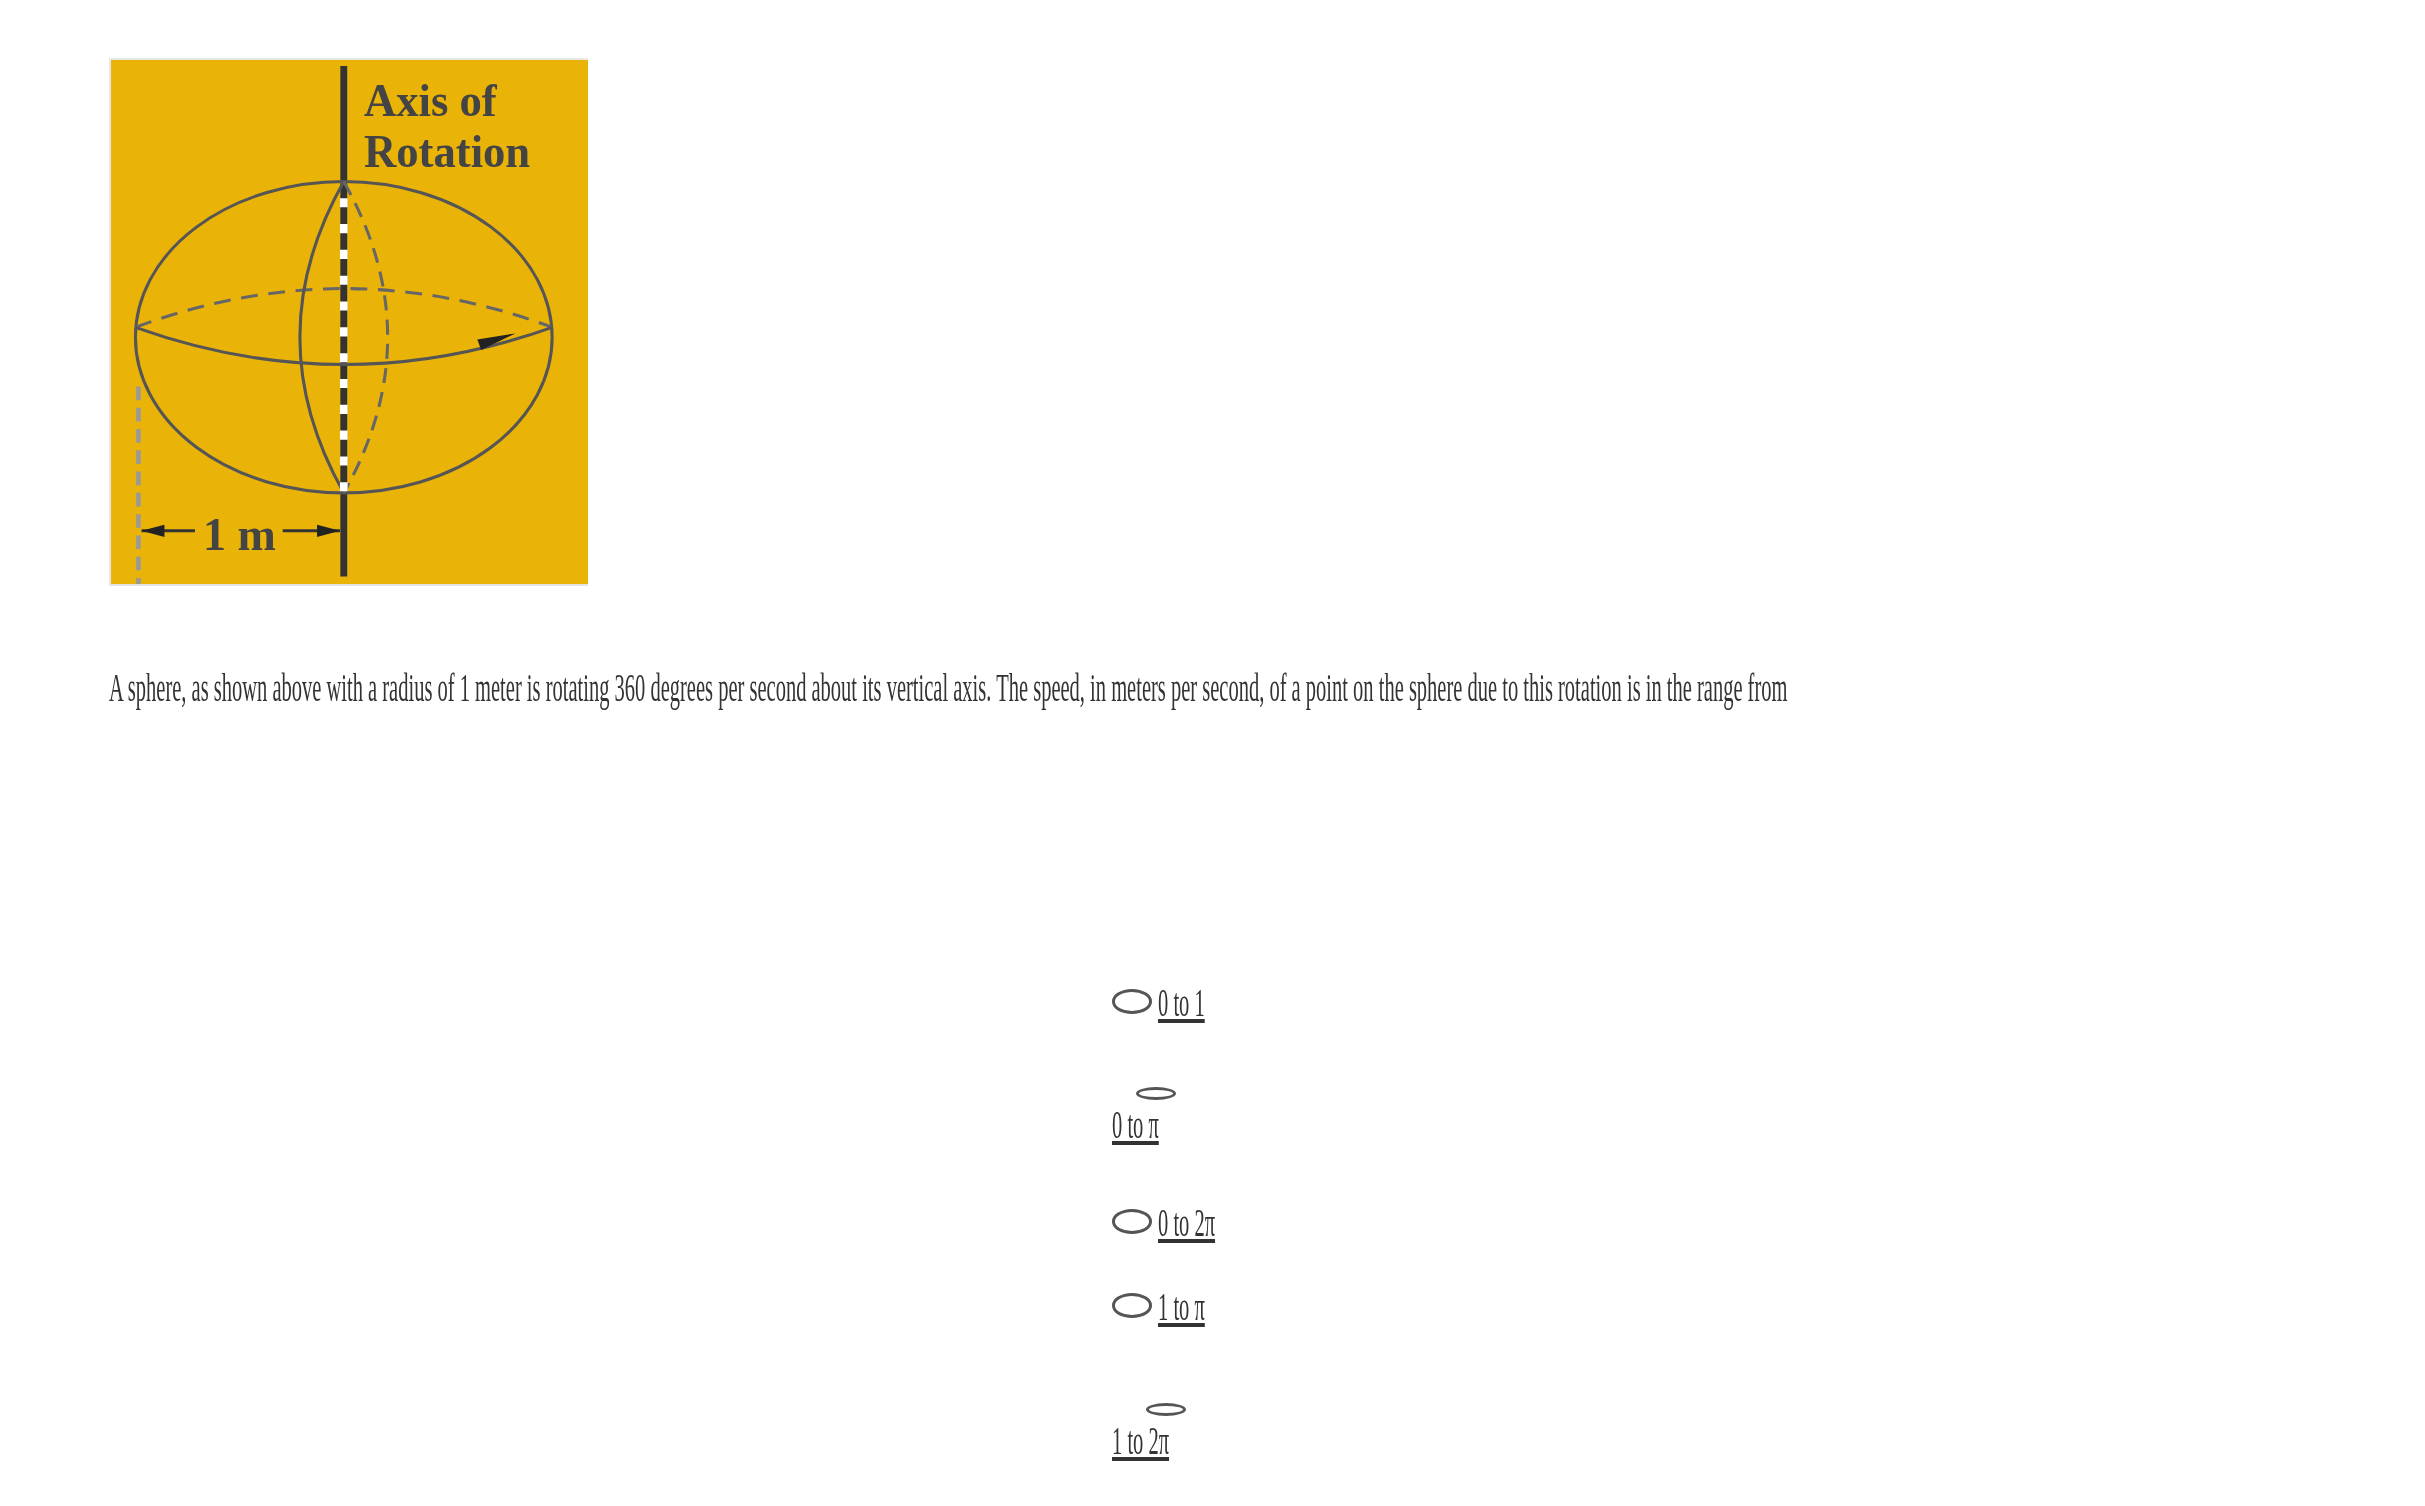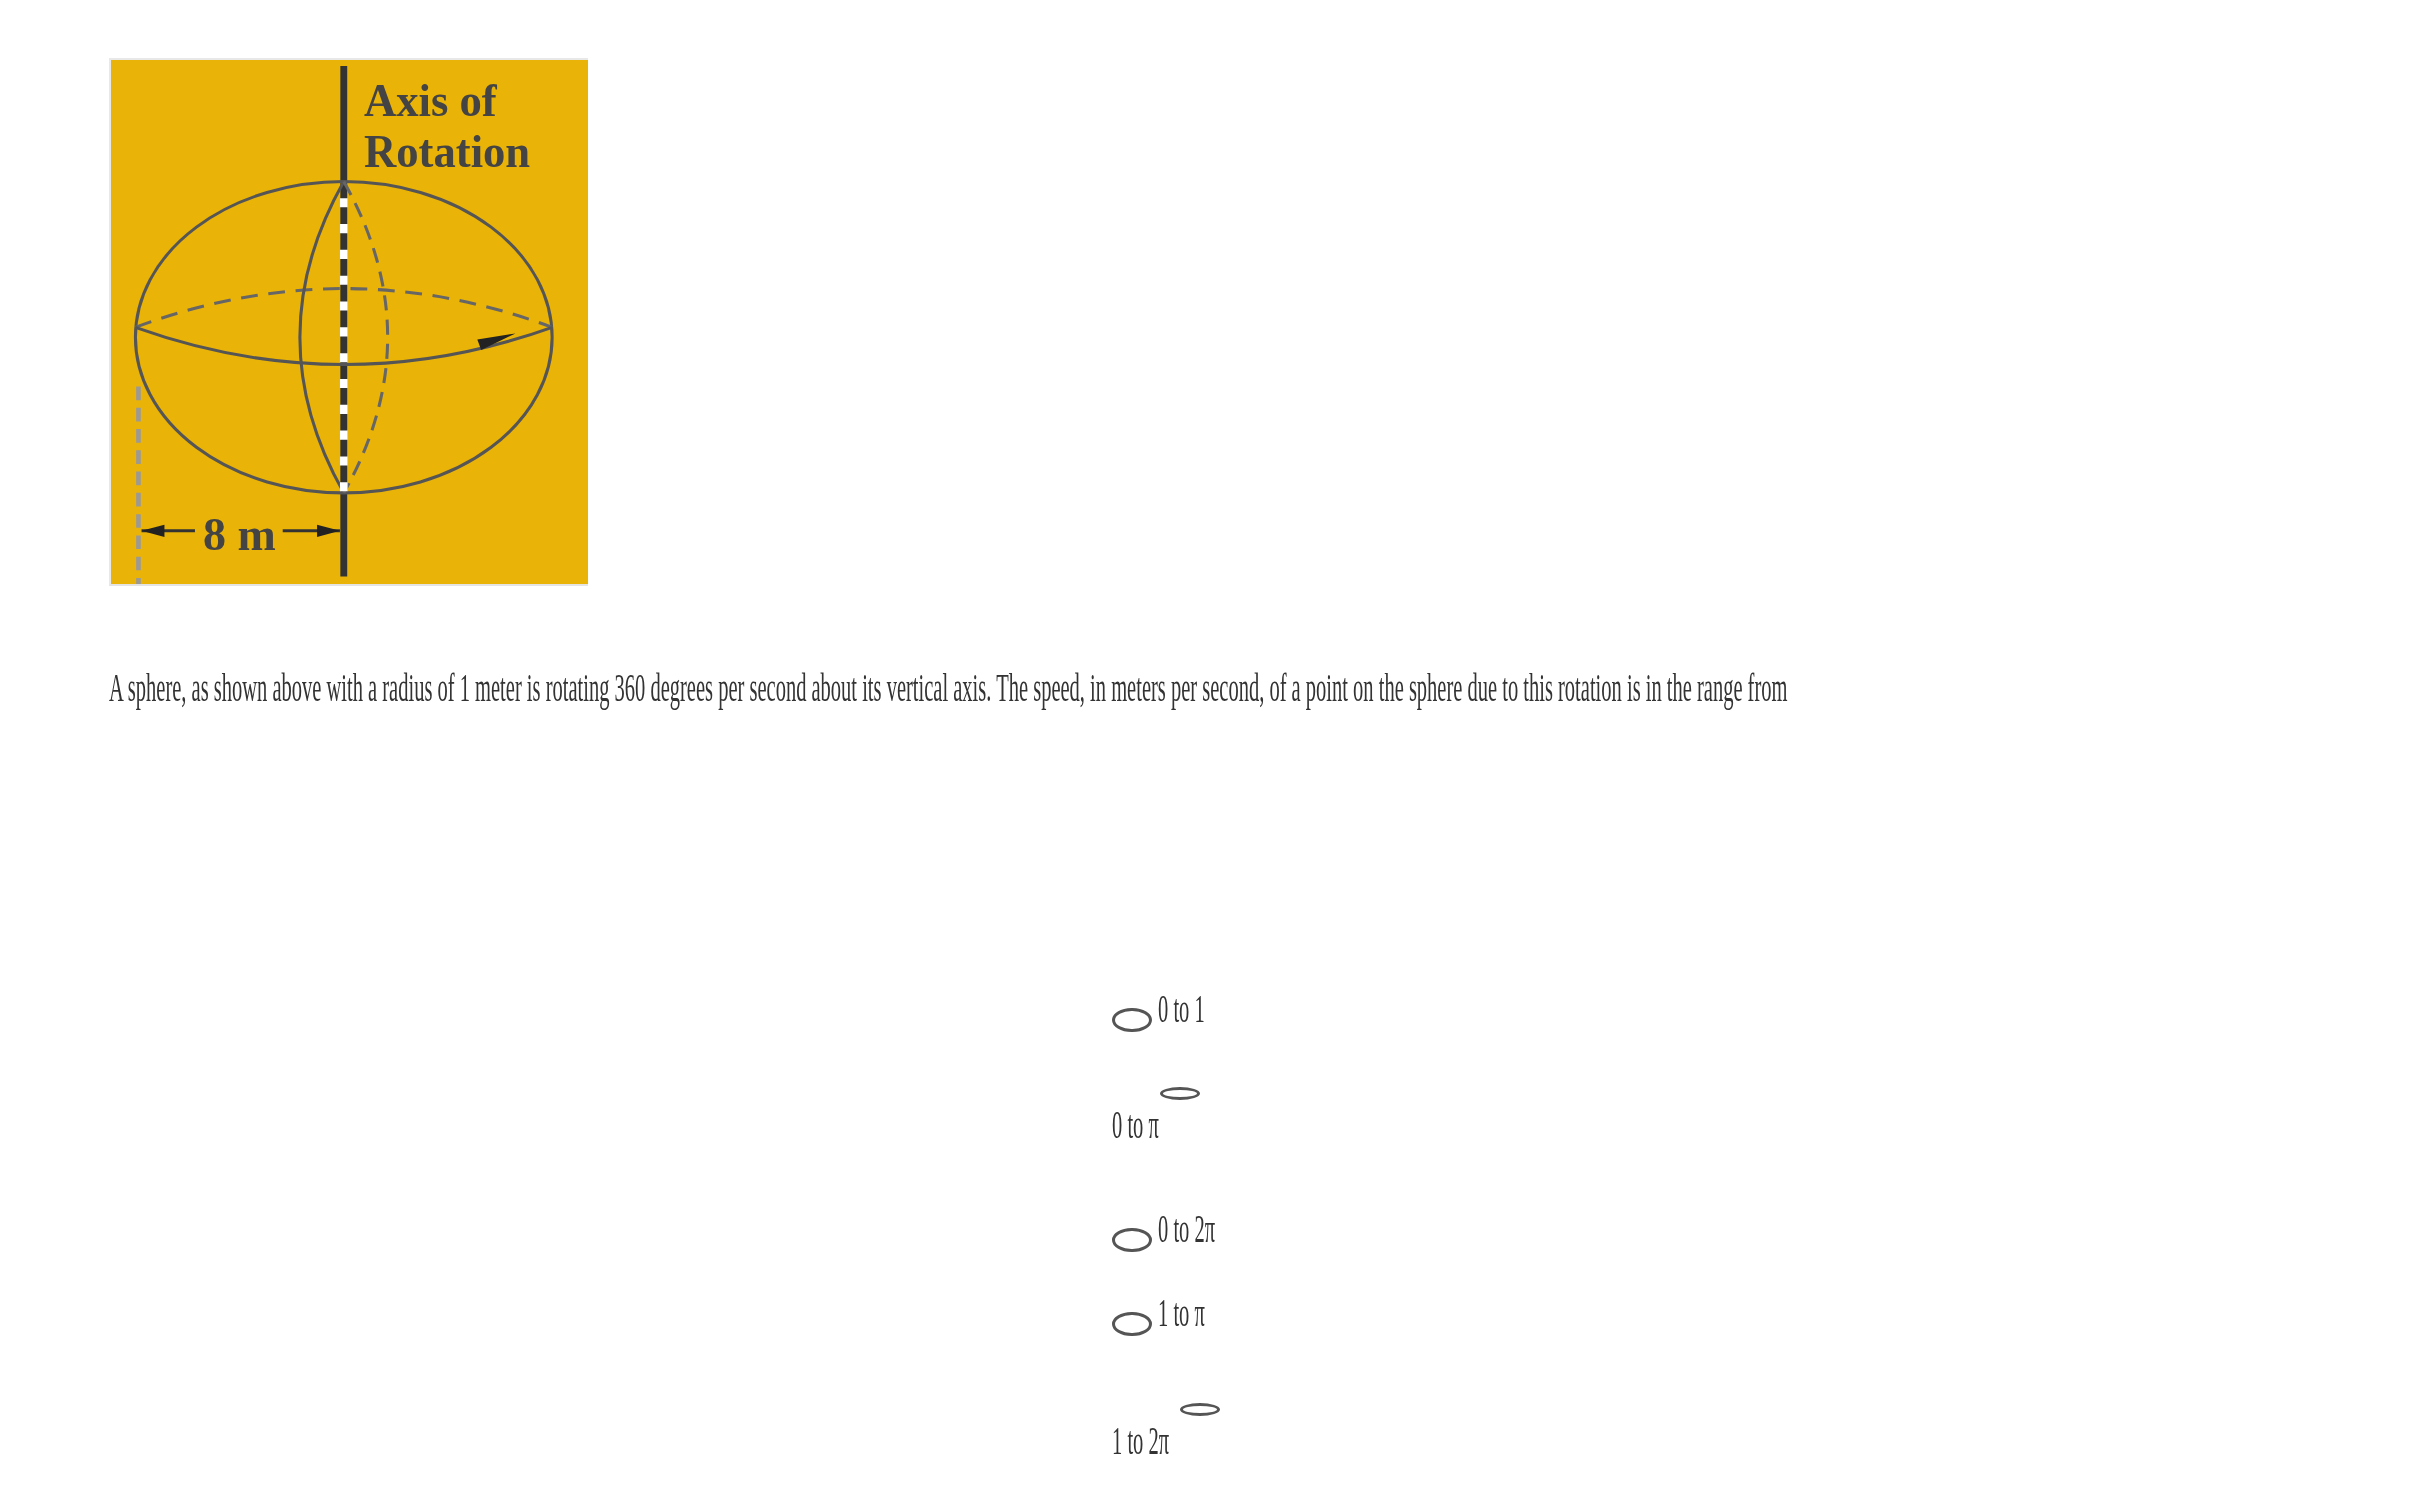--- a/index.html
+++ b/index.html
@@ -6,21 +6,21 @@
   body { width: 2426px; height: 1507px; position: relative; overflow: hidden;
          font-family: "Liberation Serif", "DejaVu Serif", serif; color: #333333; }
   .figure { position: absolute; left: 109px; top: 58px; width: 479px; height: 528px;
             border-top: 2.3px solid #e8e8e8; border-left: 2.3px solid #e8e8e8;
             border-bottom: 2.3px solid #e4e4e4; background: #eab308; box-sizing: border-box; }
   .figure svg { position: absolute; left: 0; top: 0; width: 100%; height: 100%; }
   .question { position: absolute; left: 109px; top: 658px; width: 2205px;
               font-size: 41px; line-height: 58px; color: #333333;
               transform: scaleX(0.5); transform-origin: left top; width: 4410px; }
   .options { position: absolute; left: 1112px; top: 971px; }
-  .option { position: absolute; left: 0; height: 61px; display: flex; align-items: flex-end; }
+  .option { position: absolute; left: 0; height: 61px; display: flex; align-items: center; text-decoration: underline; }
   .radio { width: 40px; height: 24.5px; border: 3.1px solid #555; border-radius: 50%;
            box-sizing: border-box; margin-right: 6.1px; cursor: pointer; }
   .opt-label { font-size: 41px; color: #333333; transform: scaleX(0.5);
                transform-origin: left center; white-space: nowrap; display: inline-block; }
 </style>
 </head>
 <body>
 
 <div class="figure">
   <svg viewBox="0 0 625 690" preserveAspectRatio="none">
@@ -45,21 +45,21 @@
 
     <line x1="40" y1="620" x2="110" y2="620" stroke="#333" stroke-width="4"></line>
     <polygon points="40,620 70,612 70,628" fill="#222"></polygon>
     <line x1="225" y1="620" x2="300" y2="620" stroke="#333" stroke-width="4"></line>
     <polygon points="300,620 270,612 270,628" fill="#222"></polygon>
   </svg>
   <div style="position:absolute;left:253px;top:15.3px;font-family:'Liberation Serif',serif;font-size:47px;line-height:51px;color:#444;font-weight:bold;transform:scaleX(0.95);transform-origin:left top;">
     <div>Axis of</div>
     <div>Rotation</div>
   </div>
-  <div style="position:absolute;left:92px;top:448px;font-family:'Liberation Serif',serif;font-size:46px;color:#444;font-weight:bold;">8 m</div>
+  <div style="position:absolute;left:92px;top:448px;font-family:'Liberation Serif',serif;font-size:46px;color:#444;font-weight:bold;">1 m</div>
 </div>
 
 <div class="question">A sphere, as shown above with a radius of 1 meter is rotating 360 degrees per second about its vertical axis. The speed, in meters per second, of a point on the sphere due to this rotation is in the range from</div>
 
 <div class="options">
   <div class="option" style="top:0px;">
     <span class="radio"></span>
     <span class="opt-label">0 to 1</span>
   </div>
   <div class="option" style="top:116px;flex-direction:column;">

